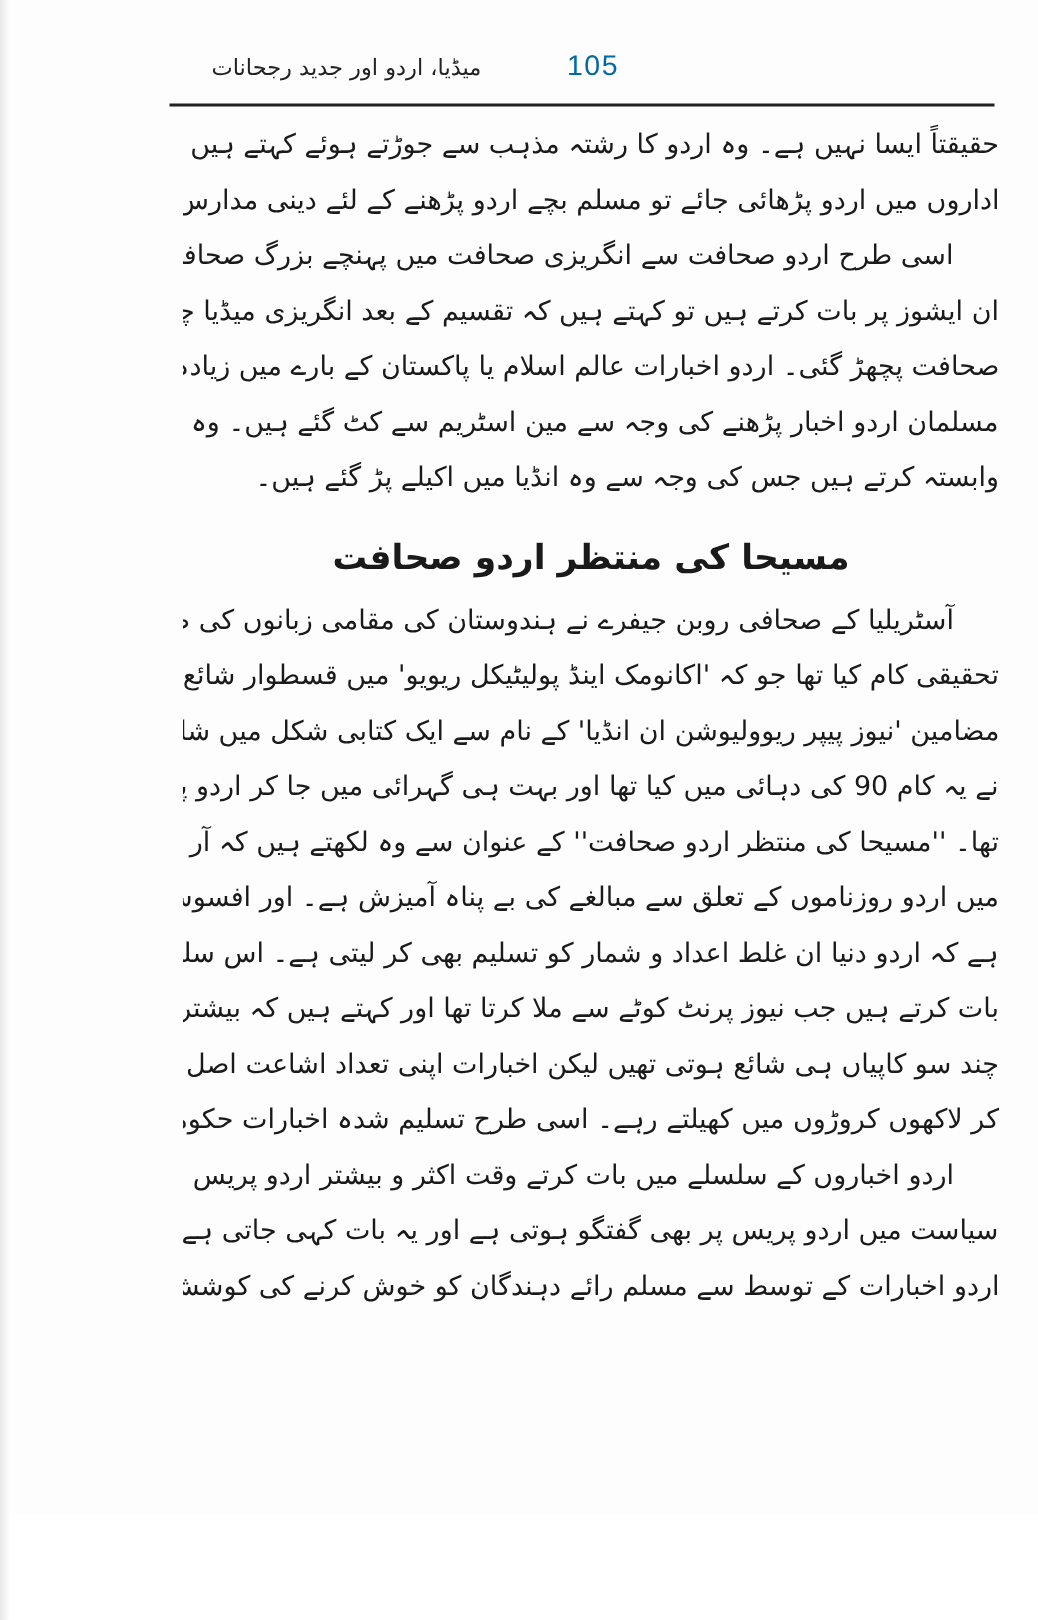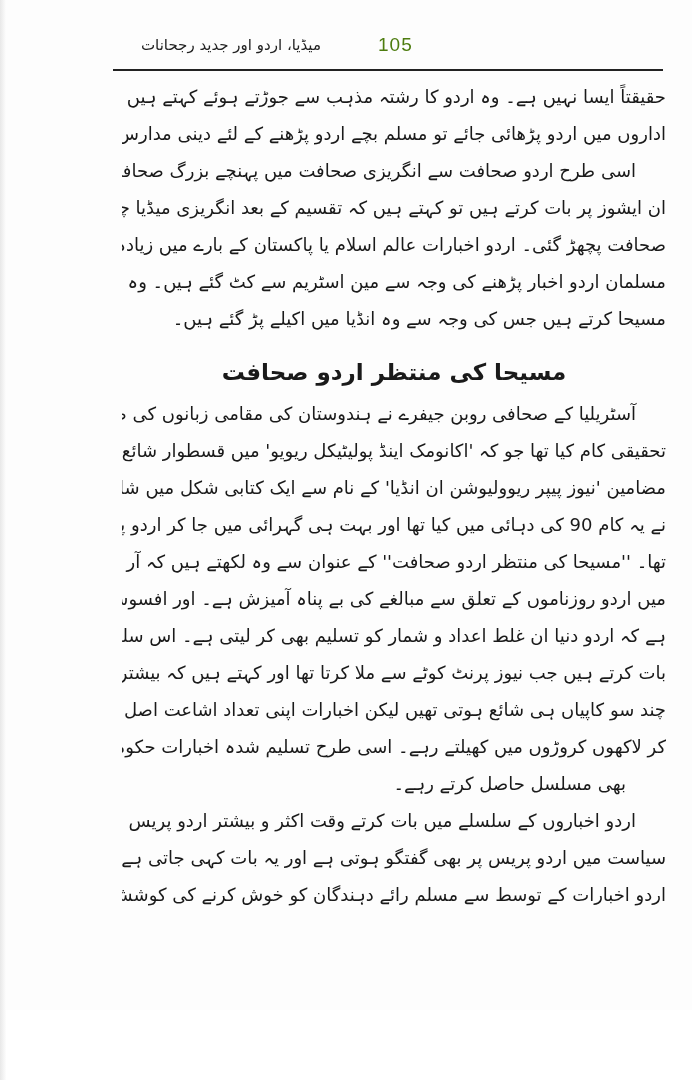--- a/index.html
+++ b/index.html
@@ -43,21 +43,21 @@
       white-space: nowrap;
       color: #222;
     }
     .page-number {
       position: absolute;
       left: 265px;
       top: 0px;
       font-family: "Liberation Sans", sans-serif;
       font-size: 19px;
       letter-spacing: 1px;
-      color: #4d7c0f;
+      color: #0369a1;
     }
     .header-rule {
       position: absolute;
       left: 113px;
       top: 69px;
       width: 550px;
       height: 2px;
       background: #222;
     }
     .body-text {
@@ -112,37 +112,36 @@
     <div>
       <div class="line">حقیقتاً ایسا نہیں ہے۔ وہ اردو کا رشتہ مذہب سے جوڑتے ہوئے کہتے ہیں کہ اگر سیکولر تعلیمی</div>
       <div class="line">اداروں میں اردو پڑھائی جائے تو مسلم بچے اردو پڑھنے کے لئے دینی مدارس کا رخ نہیں</div>
     </div>
 
     <div>
       <div class="line indent">اسی طرح اردو صحافت سے انگریزی صحافت میں پہنچے بزرگ صحافی کلدیپ نیر جب</div>
       <div class="line">ان ایشوز پر بات کرتے ہیں تو کہتے ہیں کہ تقسیم کے بعد انگریزی میڈیا چھا گیا اور اردو</div>
       <div class="line">صحافت پچھڑ گئی۔ اردو اخبارات عالم اسلام یا پاکستان کے بارے میں زیادہ چھاپتے ہیں اور</div>
       <div class="line">مسلمان اردو اخبار پڑھنے کی وجہ سے مین اسٹریم سے کٹ گئے ہیں۔ وہ خود کو مسلم امہ سے</div>
-      <div class="line last">مسیحا کرتے ہیں جس کی وجہ سے وہ انڈیا میں اکیلے پڑ گئے ہیں۔</div>
+      <div class="line last">وابستہ کرتے ہیں جس کی وجہ سے وہ انڈیا میں اکیلے پڑ گئے ہیں۔</div>
     </div>
 
     <div class="heading">مسیحا کی منتظر اردو صحافت</div>
 
     <div>
       <div class="line indent">آسٹریلیا کے صحافی روبن جیفرے نے ہندوستان کی مقامی زبانوں کی صحافت پر ایک</div>
       <div class="line">تحقیقی کام کیا تھا جو کہ 'اکانومک اینڈ پولیٹیکل ریویو' میں قسطوار شائع ہوا تھا۔ بعد میں وہ</div>
       <div class="line">مضامین 'نیوز پیپر ریوولیوشن ان انڈیا' کے نام سے ایک کتابی شکل میں شائع ہوئے۔ انھوں</div>
       <div class="line">نے یہ کام 90 کی دہائی میں کیا تھا اور بہت ہی گہرائی میں جا کر اردو پریس کا جائزہ لیا</div>
       <div class="line">تھا۔ ''مسیحا کی منتظر اردو صحافت'' کے عنوان سے وہ لکھتے ہیں کہ آر این آئی کے اعداد و شمار</div>
       <div class="line">میں اردو روزناموں کے تعلق سے مبالغے کی بے پناہ آمیزش ہے۔ اور افسوسناک بات یہ</div>
       <div class="line">ہے کہ اردو دنیا ان غلط اعداد و شمار کو تسلیم بھی کر لیتی ہے۔ اس سلسلے میں وہ 1990 تک کی</div>
       <div class="line">بات کرتے ہیں جب نیوز پرنٹ کوٹے سے ملا کرتا تھا اور کہتے ہیں کہ بیشتر اردو اخباروں کی</div>
       <div class="line">چند سو کاپیاں ہی شائع ہوتی تھیں لیکن اخبارات اپنی تعداد اشاعت اصل سے کہیں زیادہ دکھا</div>
       <div class="line">کر لاکھوں کروڑوں میں کھیلتے رہے۔ اسی طرح تسلیم شدہ اخبارات حکومت کے اشتہارات</div>
-      <div class="line last short-indent">بھی مسلسل حاصل کرتے رہے۔</div>
     </div>
 
     <div>
       <div class="line indent">اردو اخباروں کے سلسلے میں بات کرتے وقت اکثر و بیشتر اردو پریس میں سیاست یا</div>
       <div class="line">سیاست میں اردو پریس پر بھی گفتگو ہوتی ہے اور یہ بات کہی جاتی ہے کہ سیاسی پارٹیاں</div>
       <div class="line last">اردو اخبارات کے توسط سے مسلم رائے دہندگان کو خوش کرنے کی کوشش کرتی ہیں۔</div>
     </div>
   </div>
 </div>
 

